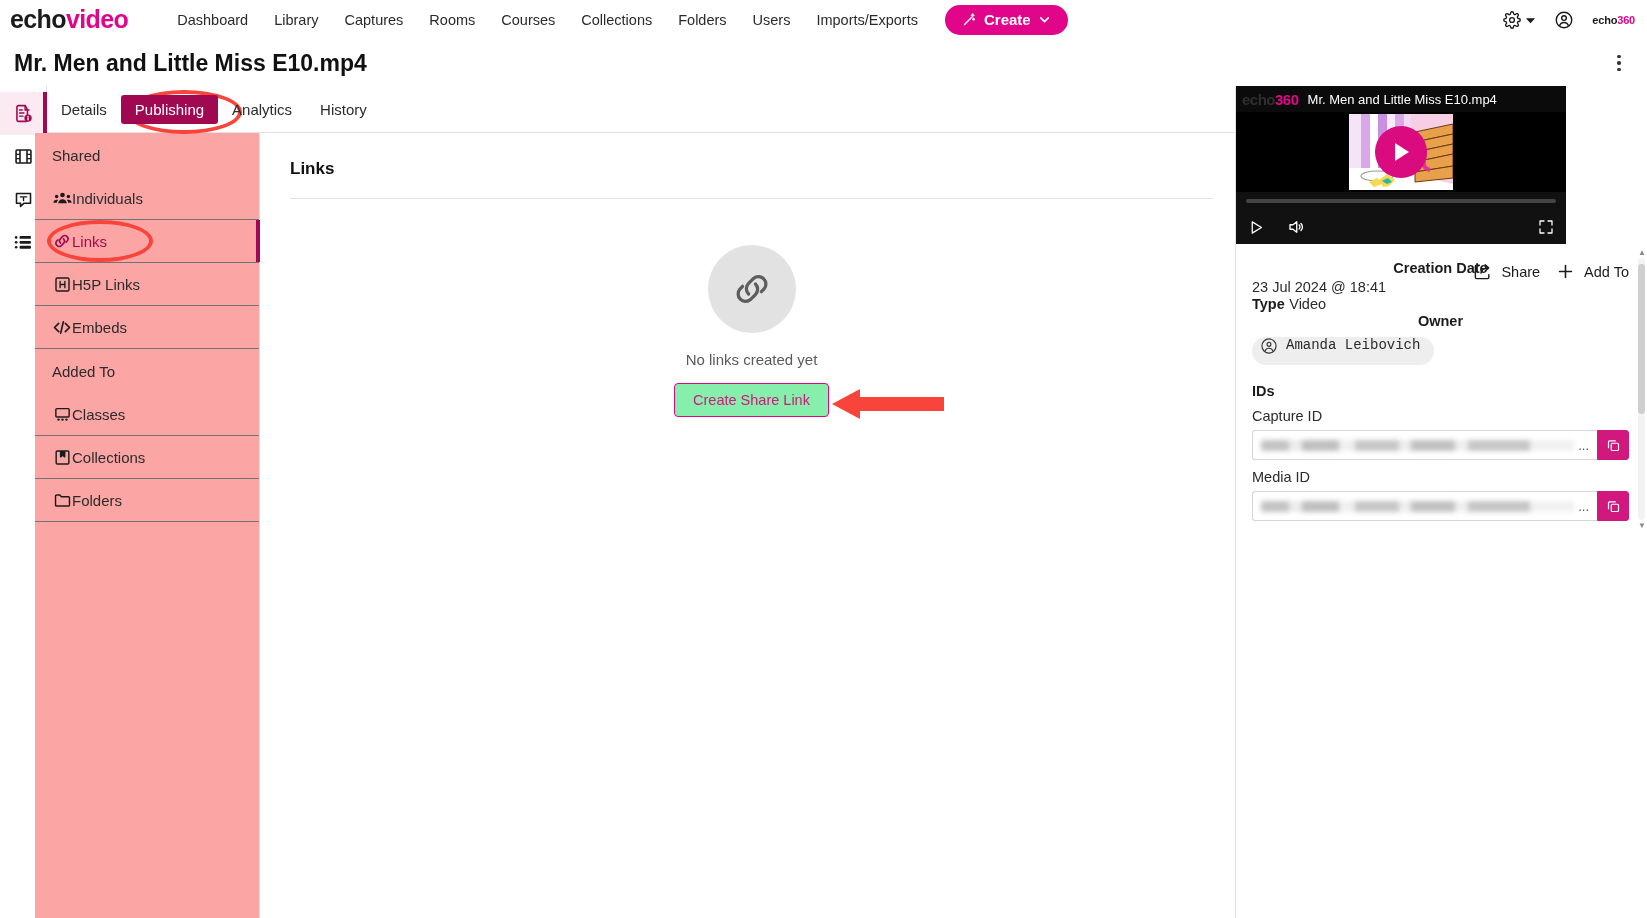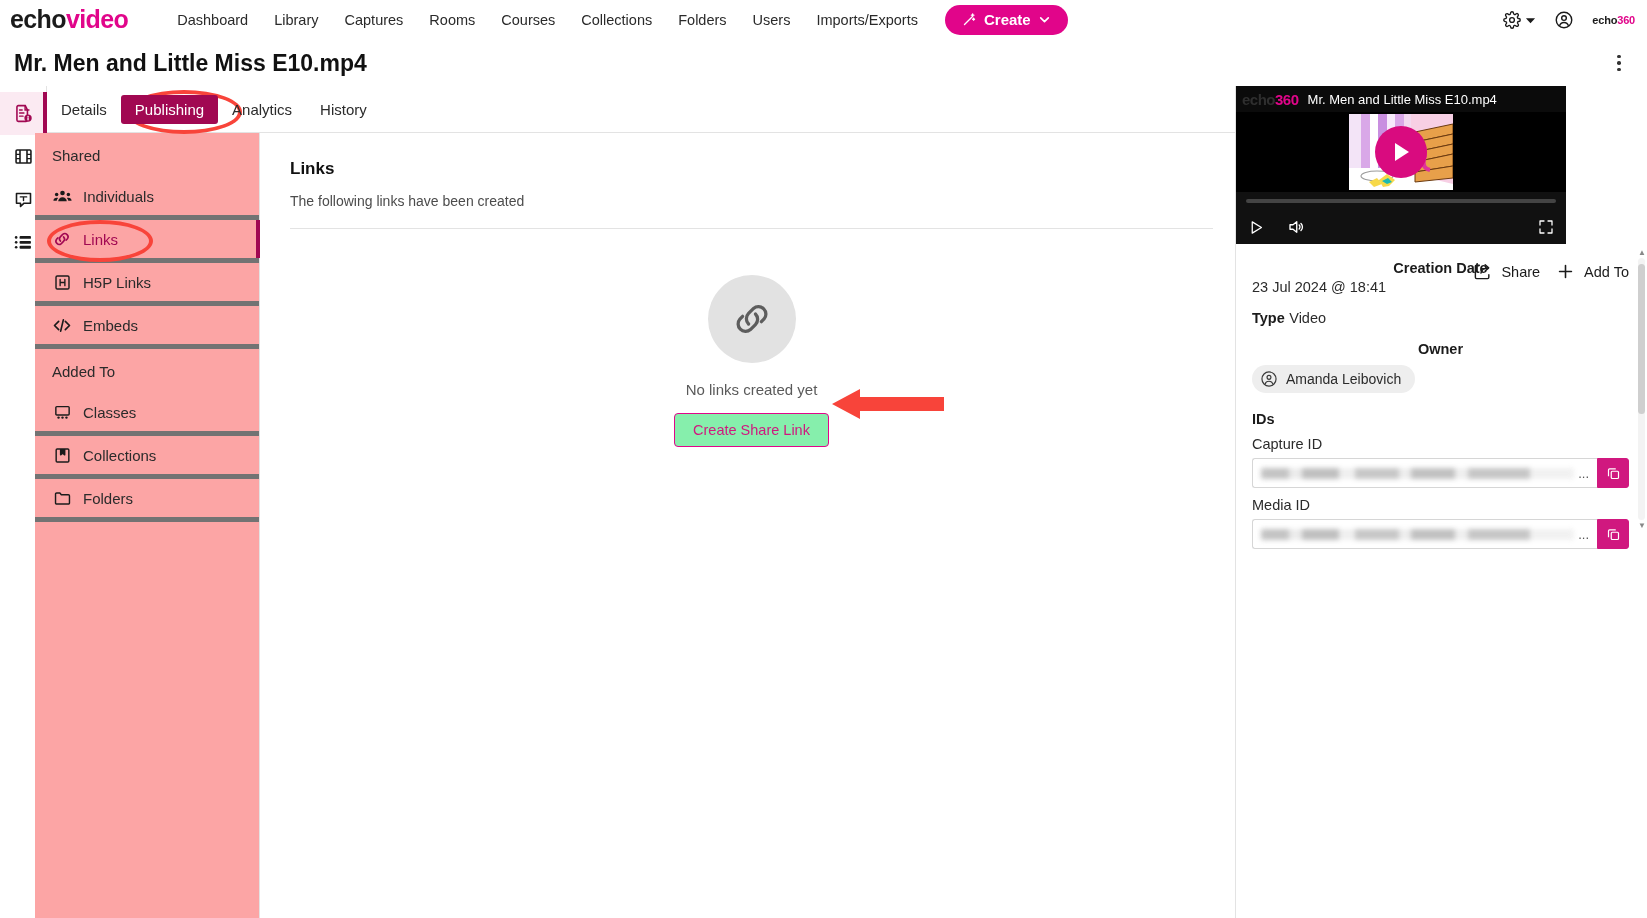--- a/index.html
+++ b/index.html
@@ -85,23 +85,23 @@
   
   .subnav {
     position: absolute; top: 133px; left: 35px; width: 225px; height: 785px;
     background: #fca5a5; border-right: 1px solid #e3e3e3;
   }
   .subnav-head {
     height: 44px; display: flex; align-items: center; padding-left: 17px;
     font-size: 15px; color: #2b2b2b;
   }
   .subnav-item {
-    height: 43px; display: flex; align-items: center; gap: 11px; padding-left: 17px;
+    height: 43px; display: flex; align-items: center; padding-left: 17px;
     font-size: 15px; color: #2b2b2b; cursor: pointer;
-    border-bottom: 5px solid #737373;
+    border-bottom: 1px solid #737373;
   }
   .subnav-item:first-of-type { border-top: 1px solid #e9e9e9; }
   .subnav-item.active { color: #a10852; position: relative; }
   .subnav-item.active::after {
     content: ""; position: absolute; right: -1px; top: 0; bottom: 0; width: 4px; background: #a10852;
   }
   .sn-icon { width: 20px; display: flex; align-items: center; justify-content: center; }
 
   
   .main {
@@ -156,27 +156,27 @@
   .pcontrols {
     height: 34px; background: #111; display: flex; align-items: center;
     padding: 0 12px; gap: 22px; position: relative;
   }
   .pc-icon { cursor: pointer; display: flex; align-items: center; }
   .pc-right { position: absolute; right: 12px; display: flex; align-items: center; }
 
   .meta { padding: 16px 18px 0 16px; position: relative; }
   .meta-label { font-size: 14.5px; font-weight: 700; color: #1b1b1b; text-align: center; }
   .meta-value { font-size: 14.5px; color: #2b2b2b; margin-top: 3px; }
-  .meta-row { margin-top: 14px; }
+  .meta-row { margin-top: 0; }
   .meta-inline { font-size: 14.5px; color: #2b2b2b; }
   .meta-inline b { font-weight: 700; color: #1b1b1b; }
   .owner-chip {
-    margin-top: 8px; display: inline-flex; align-items: center; gap: 8px;
+    margin-top: 8px; display: inline-flex; align-items: flex-start; gap: 8px;
     background: #eeeeee; border-radius: 16px; height: 28px; padding: 0 14px 0 8px;
-    font-size: 14px; color: #2b2b2b;
+    font-size: 14px; color: #2b2b2b; font-family: Liberation Mono, monospace;
   }
   .side-actions {
     position: absolute; right: 18px; top: 18px; display: flex; flex-direction: row; gap: 16px;
   }
   .side-action {
     display: flex; align-items: center; gap: 9px; font-size: 14.5px; color: #1b1b1b; cursor: pointer;
   }
   .ids-head { font-size: 14.5px; font-weight: 700; margin-top: 18px; }
   .id-label { font-size: 14.5px; color: #2b2b2b; margin-top: 9px; }
   .id-row { display: flex; align-items: stretch; margin-top: 6px; }
@@ -410,21 +410,20 @@
         <svg width="19" height="19" viewBox="0 0 24 24" fill="none" stroke="#1b1b1b" stroke-width="1.8" stroke-linejoin="round">
           <path d="M3.2 6.4A1.4 1.4 0 0 1 4.6 5h4.1l1.8 2.2h8.9a1.4 1.4 0 0 1 1.4 1.4v9A1.4 1.4 0 0 1 19.4 19H4.6a1.4 1.4 0 0 1-1.4-1.4z"></path>
         </svg>
       </span>
       <span>Folders</span>
     </div>
   </div>
 
   <div class="main">
     <div class="main-title">Links</div>
-    <div class="main-sub">The following links have been created</div>
     <div class="divider"></div>
     <div class="empty">
       <div class="empty-circle">
         <span>
           <svg width="46" height="46" viewBox="0 0 24 24" fill="none" stroke="#5d5d5d" stroke-width="1.7" stroke-linecap="round">
             <path d="M10.2 14.6a3.9 3.9 0 0 1 0-5.5l2.6-2.6a3.9 3.9 0 0 1 5.5 5.5l-1.4 1.4"></path>
             <path d="M13.8 9.4a3.9 3.9 0 0 1 0 5.5l-2.6 2.6a3.9 3.9 0 0 1-5.5-5.5l1.4-1.4"></path>
           </svg>
         </span>
       </div>

